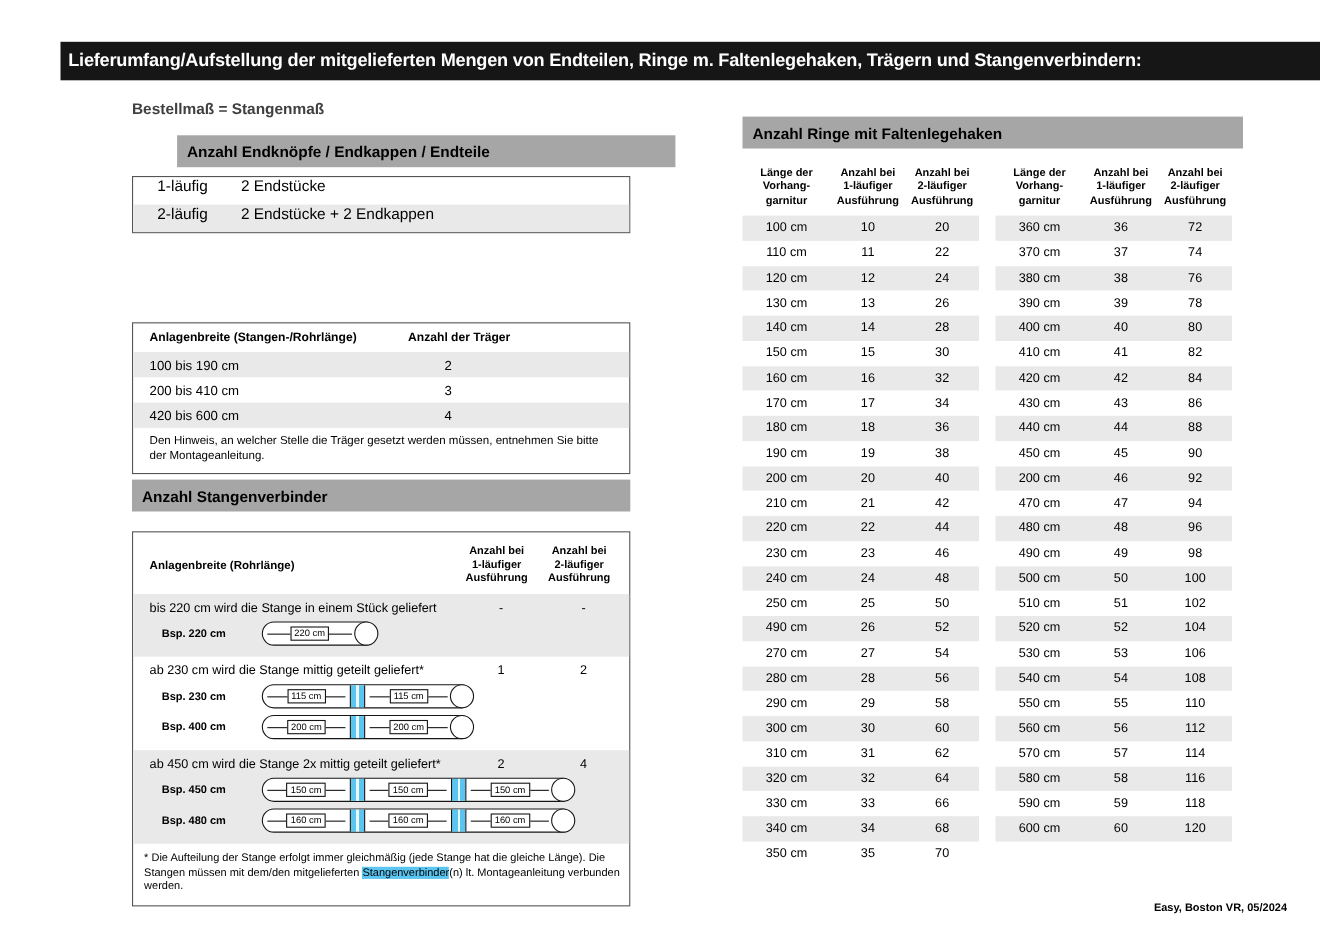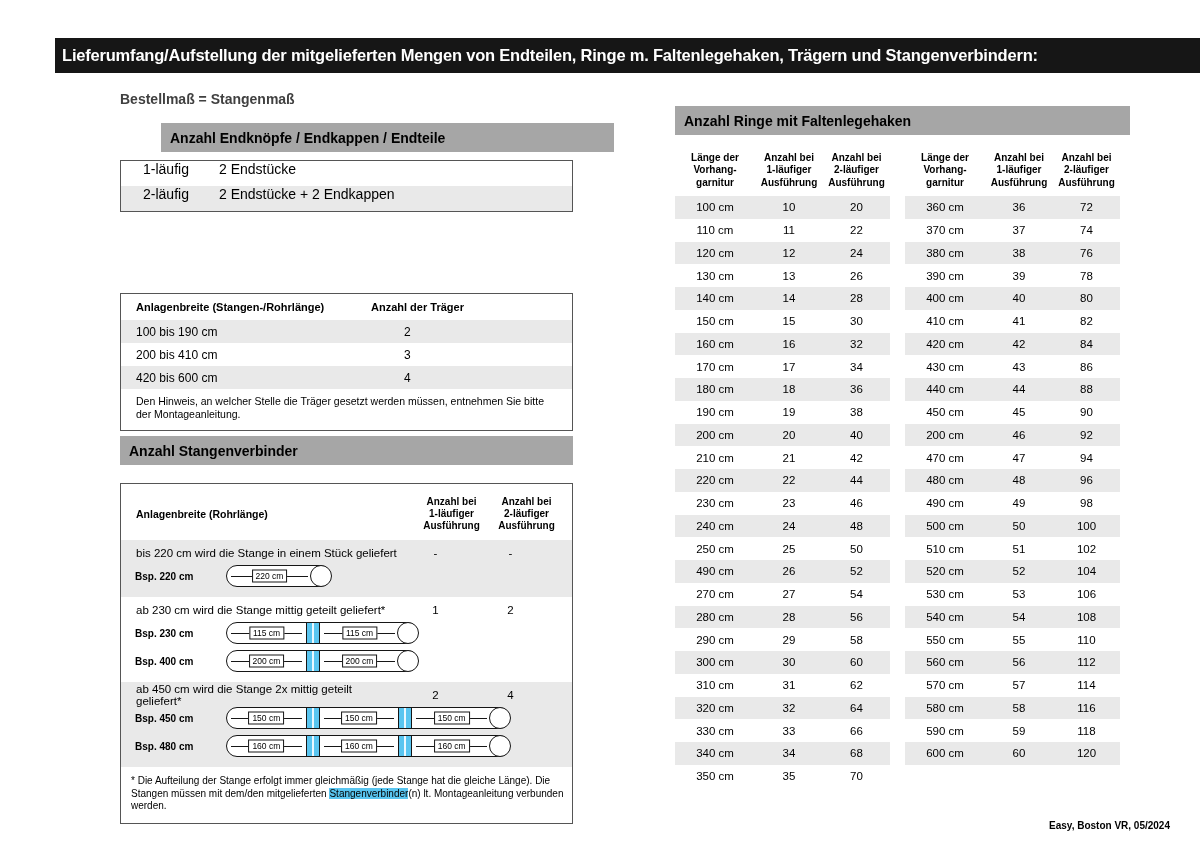--- a/index.html
+++ b/index.html
@@ -41,22 +41,22 @@
   .t2-note { font-size:10.5px; line-height:13px; padding:6px 25px 9px 15px; }
 
   
   #tbl-verb { left:120px; top:483px; width:453px; }
   .v-head { display:flex; align-items:center; padding:12px 8px 8px 0; }
   .v-text { flex:1; padding-left:15px; font-size:11.5px; }
   .vh { font-weight:bold; font-size:10.5px; }
   .v-val { width:75px; text-align:center; font-size:11.5px; }
   .pre { white-space:pre-line; font-size:10px; line-height:12px; font-weight:bold; }
   .v-sec { padding:4px 0 7px; }
-  .v-row { display:flex; align-items:center; height:18px; padding-right:24px; }
-  .bsp-row { display:flex; align-items:center; height:28px; padding-left:14px; }
+  .v-row { display:flex; align-items:center; height:18px; padding-right:4px; }
+  .bsp-row { display:flex; align-items:center; height:28px; padding-left:26px; }
   .bsp-label { width:91px; font-weight:bold; font-size:10px; }
 
   .rod { position:relative; display:flex; align-items:stretch; height:22px; background:#fff;
     border:1.5px solid #161616; border-radius:11px; padding-right:18px; }
   .w1 { width:105px; } .w2 { width:192px; } .w3 { width:284px; }
   .seg { flex:1; position:relative; }
   .seg::before { content:""; position:absolute; left:4px; right:4px; top:50%; height:1px; background:#161616; }
   .dim { position:absolute; left:50%; top:50%; transform:translate(-50%,-50%); background:#fff;
     border:1px solid #161616; font-size:8.5px; line-height:11px; padding:0 3px; white-space:nowrap; }
   .conn { width:14px; border-left:1px solid #161616; border-right:1px solid #161616;

